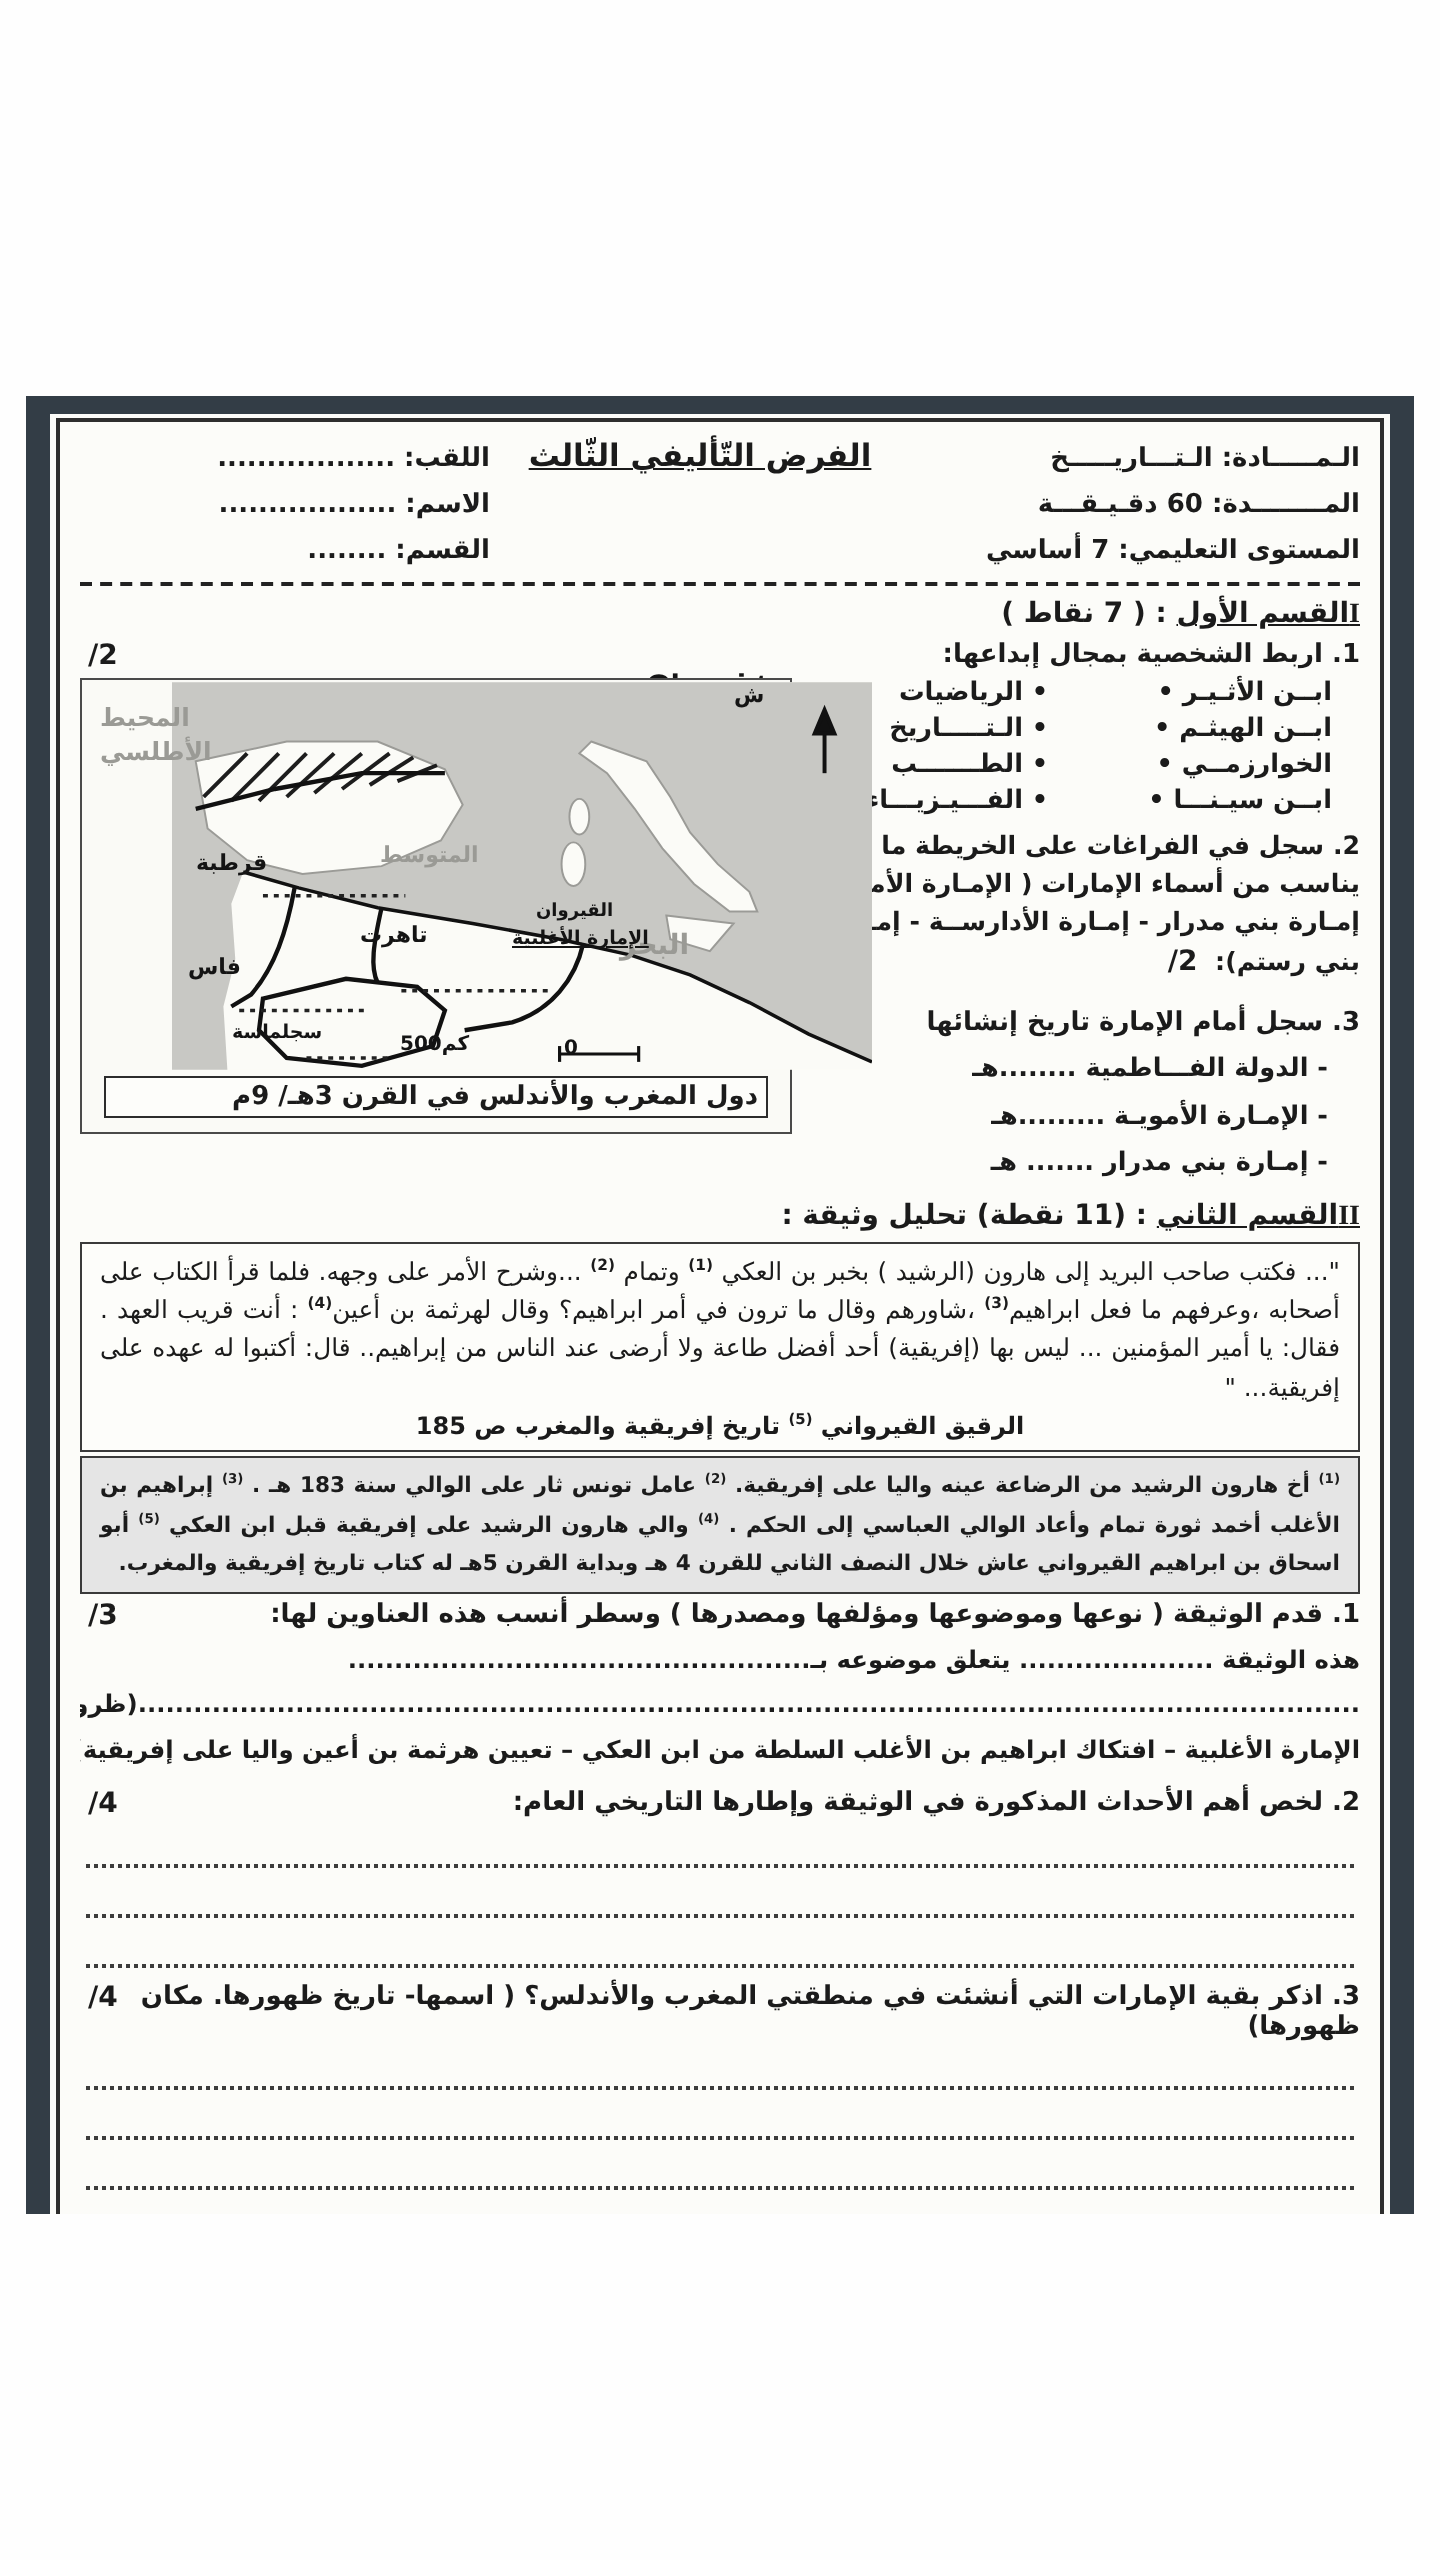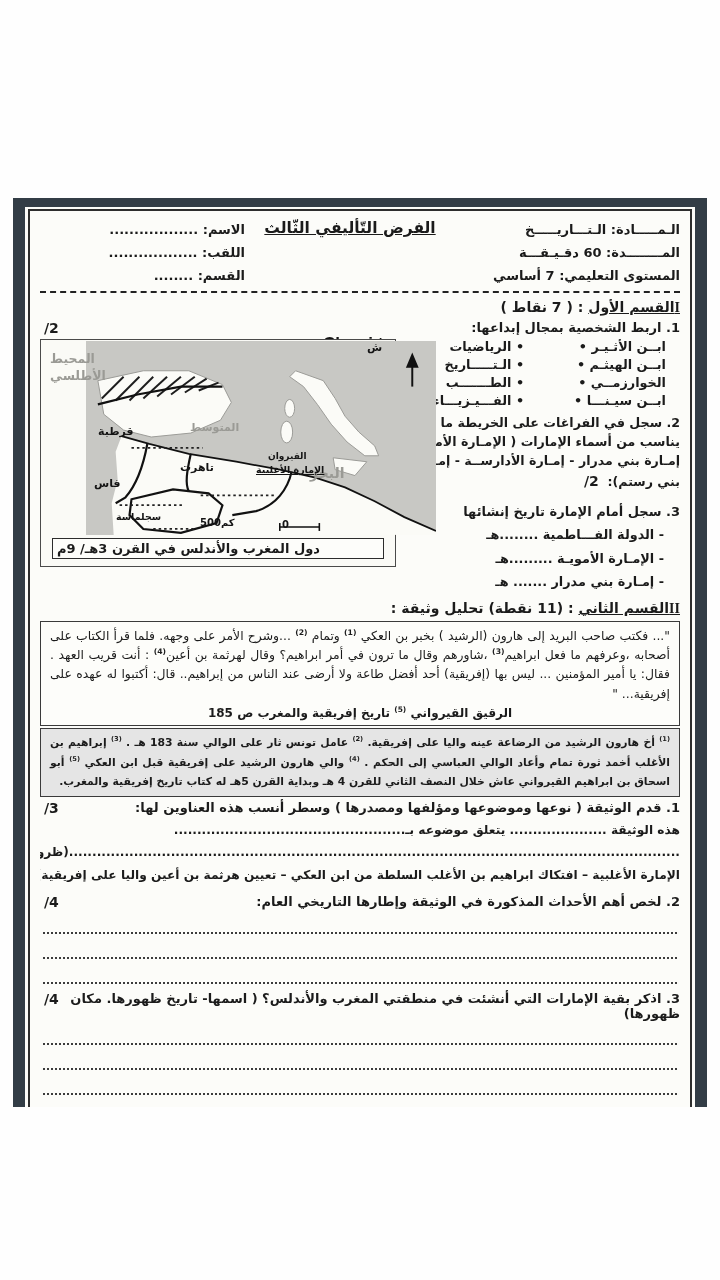--- a/index.html
+++ b/index.html
@@ -34,21 +34,21 @@
   .match-grid .m-person{text-align:right;}
   .match-grid .m-field{text-align:right;padding-right:14px;}
   .ptext{font-size:12.6px;font-weight:700;line-height:1.5;margin:4px 0;}
   .q3-items{font-size:12.8px;font-weight:700;line-height:1.85;padding-right:16px;margin-top:2px;}
   
   .figure{width:356px;flex:0 0 356px;border:1.6px solid #4a4a4a;background:#fafaf6;position:relative;
           box-sizing:border-box;padding:1px;}
   .map-wrap{position:relative;width:350px;height:194px;padding-left:44px;}
   .map-label{position:absolute;font-weight:700;color:#141414;white-space:nowrap;}
   .map-gray{color:#9a9a95;}
-  .fig-caption{margin:3px 10px 6px 10px;border:1.8px solid #2c2c2c;text-align:left;
+  .fig-caption{margin:3px 10px 6px 10px;border:1.8px solid #2c2c2c;text-align:right;
                font-size:13px;font-weight:700;padding:2px 4px;background:#fdfdfa;}
   
   .doc-box{border:1.8px solid #3a3a3a;padding:4px 9px 3px 9px;font-size:12.4px;line-height:1.55;
            text-align:justify;background:#fdfdfa;margin-top:2px;}
   .doc-attrib{text-align:center;font-weight:700;font-size:12px;margin-top:1px;}
   .footnote-box{border:1.8px solid #3a3a3a;border-top:1.4px solid #3a3a3a;margin-top:2px;
                 padding:4px 9px;font-size:10.8px;font-weight:700;line-height:1.8;text-align:justify;background:#e5e5e5;}
   sup{font-size:0.62em;font-weight:700;}
   .answer-intro{font-size:12px;font-weight:700;margin:7px 2px 2px 0;}
   .fill-lines{font-size:12.2px;font-weight:700;line-height:1.85;overflow:hidden;}
@@ -70,22 +70,22 @@
         <div class="hdr">
           <div class="hdr-meta">
             <div>الـمـــــادة: الـتـــاريـــــخ</div>
             <div>المــــــــدة: 60 دقـيـقـــة</div>
             <div>المستوى التعليمي: 7 أساسي</div>
           </div>
           <div class="hdr-title-wrap">
             <span class="hdr-title">الفرض التّأليفي الثّالث</span>
           </div>
           <div class="hdr-student">
+            <div>اللقب: ..................</div>
             <div>الاسم: ..................</div>
-            <div>اللقب: ..................</div>
             <div>القسم: ........</div>
           </div>
         </div>
         <div class="dash-divider"></div>
 
         <div class="sec-head">
           <span class="sec-underline"><span class="roman">I</span><span>القسم الأول</span></span><span> : ( 7 نقاط )</span>
         </div>
 
         <div class="qrow">

